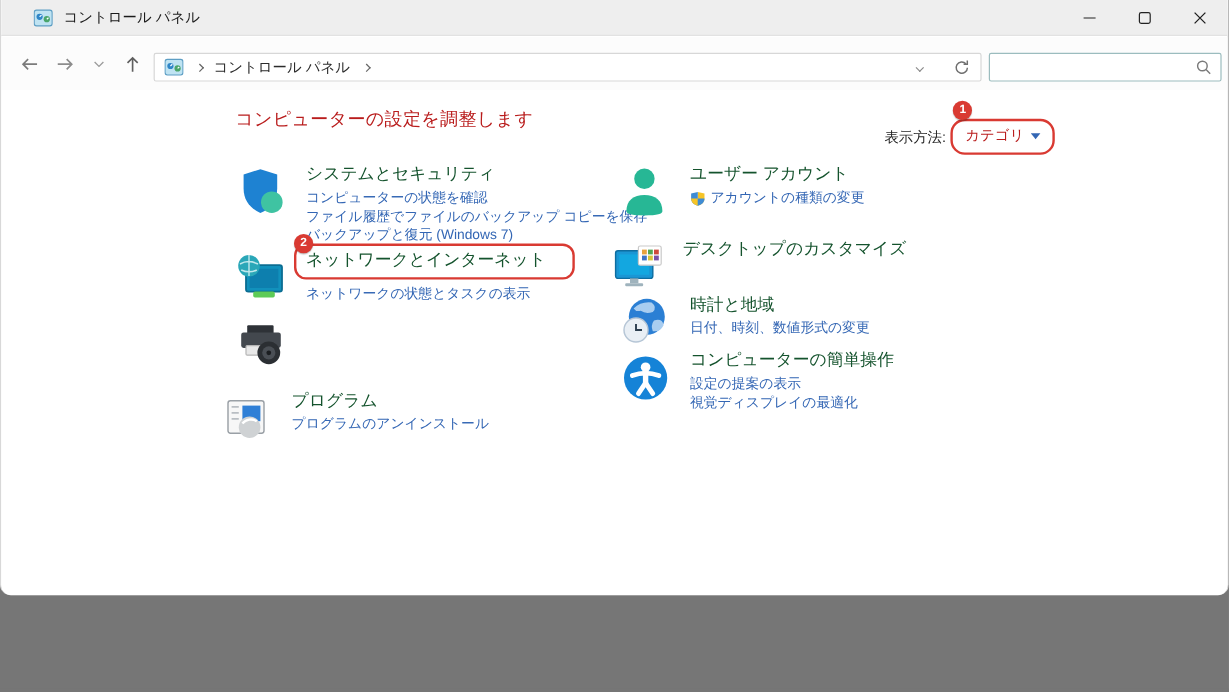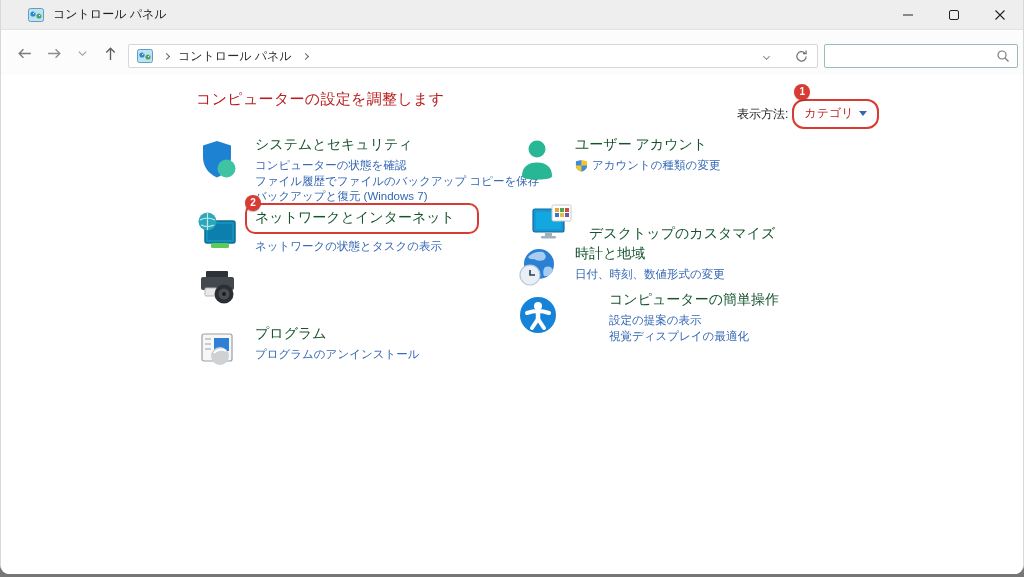--- a/index.html
+++ b/index.html
@@ -1,20 +1,20 @@
 <!DOCTYPE html>
 <html><head>
 <meta charset="utf-8">
 <style>
   * { margin:0; padding:0; box-sizing:border-box; }
   html,body { width:1024px; height:577px; overflow:hidden; background:#767676; }
   body { font-family:"Liberation Sans", sans-serif; }
 
   .window {
-    position:absolute; top:0; left:0; width:1024px; height:574px;
+    position:absolute; top:0; left:0; width:1024px; height:496px;
     background:#ffffff; border-radius:0 0 9px 9px; overflow:hidden;
     border-left:1px solid #d8d8d8; border-right:1px solid #d8d8d8;
   }
 
   
   .titlebar {
     position:absolute; top:0; left:0; right:0; height:30px;
     background:#eeeeee; border-bottom:1px solid #e2e2e2;
     display:flex; align-items:center;
   }
@@ -248,21 +248,21 @@
           <rect x="12" y="8" width="22" height="8" rx="1" fill="#2e3237"></rect>
           <rect x="7" y="14" width="33" height="13" rx="2" fill="#43484e"></rect>
           <rect x="11" y="25" width="20" height="8" rx="1" fill="#e8e8e8" stroke="#b5b5b5"></rect>
           <circle cx="30" cy="31" r="9.5" fill="#2b2f33"></circle>
           <circle cx="30" cy="31" r="5.5" fill="#4a4f55"></circle>
           <circle cx="30" cy="31" r="2" fill="#1b1e21"></circle>
         </svg>
       </div>
     </div>
 
-    <div class="cat" style="left:193px; top:250px;">
+    <div class="cat" style="left:181px; top:250px;">
       <div class="cat-icon">
         <svg width="48" height="48" viewBox="0 0 48 48">
           <rect x="8" y="9" width="30" height="27" rx="2" fill="#f7f7f7" stroke="#9aa0a6" stroke-width="1.2"></rect>
           <line x1="11" y1="14" x2="17" y2="14" stroke="#b9bec3" stroke-width="1.5"></line>
           <line x1="11" y1="19" x2="17" y2="19" stroke="#b9bec3" stroke-width="1.5"></line>
           <line x1="11" y1="24" x2="17" y2="24" stroke="#b9bec3" stroke-width="1.5"></line>
           <rect x="20" y="13" width="15" height="13" fill="#2f7fd6"></rect>
           <circle cx="26" cy="31" r="9" fill="#cfd2d4"></circle>
           <path d="M20 28 A9 9 0 0 1 32 26" stroke="#ffffff" stroke-width="2" fill="none"></path>
         </svg>
@@ -289,21 +289,21 @@
               <path d="M7 1 L1 2.5 V7 C1 10.5 3.5 12.5 7 13.5 Z" fill="#3f8cd5"></path>
               <path d="M1 7 H7 V13.5 C3.5 12.5 1 10.5 1 7 Z" fill="#f6c427"></path>
               <path d="M7 7 H13 C13 10.5 10.5 12.5 7 13.5 Z" fill="#3f8cd5"></path>
             </svg>
           </span>
           <span>アカウントの種類の変更</span>
         </a>
       </div>
     </div>
 
-    <div class="cat" style="left:527px; top:124px;align-items:flex-end;">
+    <div class="cat" style="left:507px; top:124px;">
       <div class="cat-icon">
         <svg width="48" height="48" viewBox="0 0 48 48">
           <rect x="5" y="10" width="31" height="23" rx="2" fill="#1a96d4" stroke="#0e6da0" stroke-width="1.2"></rect>
           <rect x="8" y="13" width="25" height="17" fill="#13a7e0"></rect>
           <rect x="17" y="33" width="7" height="4" fill="#9fb3bd"></rect>
           <rect x="13" y="37" width="15" height="2.5" rx="1" fill="#9fb3bd"></rect>
           <rect x="24" y="6" width="19" height="16" rx="1.5" fill="#ffffff" stroke="#c9c9c9"></rect>
           <rect x="27" y="9" width="4" height="4" fill="#e8a33d"></rect>
           <rect x="32" y="9" width="4" height="4" fill="#53a653"></rect>
           <rect x="37" y="9" width="4" height="4" fill="#cf4b3c"></rect>
@@ -327,21 +327,21 @@
           <circle cx="16" cy="30" r="10" fill="#e9eff5" stroke="#b6c6d6" stroke-width="1.2"></circle>
           <path d="M16 25 V30 H21" stroke="#2c3e50" stroke-width="1.6" fill="none"></path>
         </svg>
       </div>
       <div class="cat-text">
         <a class="cat-title">時計と地域</a>
         <a class="cat-sub">日付、時刻、数値形式の変更</a>
       </div>
     </div>
 
-    <div class="cat" style="left:513px; top:216px;gap:34px;">
+    <div class="cat" style="left:513px; top:216px;">
       <div class="cat-icon">
         <svg width="48" height="48" viewBox="0 0 48 48">
           <circle cx="24" cy="24" r="18" fill="#1583d7"></circle>
           <circle cx="24" cy="15" r="4" fill="#ffffff"></circle>
           <path d="M13 22 Q24 18 35 22" stroke="#ffffff" stroke-width="4" fill="none" stroke-linecap="round"></path>
           <path d="M24 21 V29" stroke="#ffffff" stroke-width="4.5" stroke-linecap="round"></path>
           <path d="M24 28 L18 37 M24 28 L30 37" stroke="#ffffff" stroke-width="4" stroke-linecap="round"></path>
         </svg>
       </div>
       <div class="cat-text">

